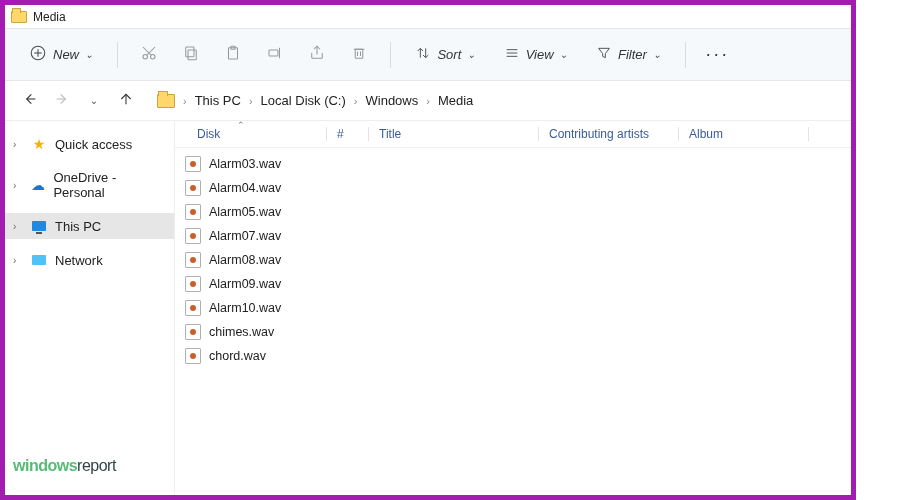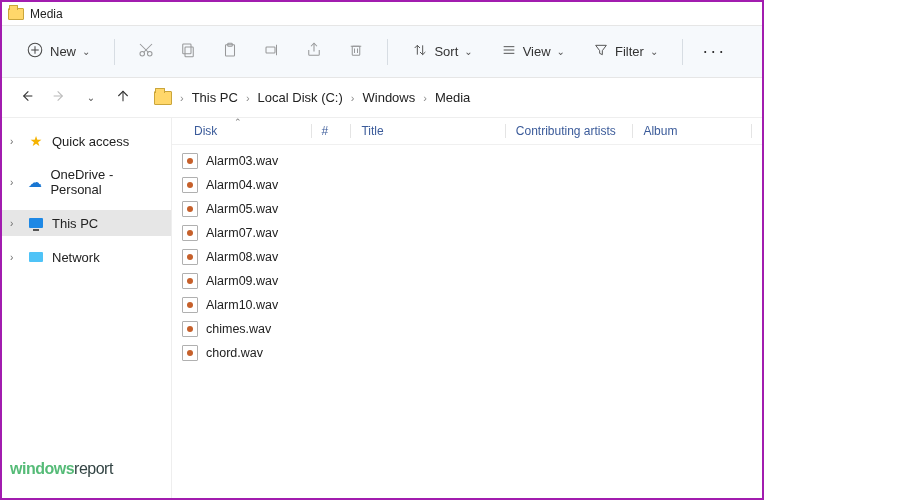--- a/index.html
+++ b/index.html
@@ -1,24 +1,24 @@
 <!DOCTYPE html>
 <html><head>
 <meta charset="utf-8">
 <style>
   * { box-sizing: border-box; margin: 0; padding: 0; font-family: "Segoe UI", Arial, sans-serif; }
   html, body { width: 900px; height: 500px; overflow: hidden; background: #fff; }
-  .window { width: 764px; height: 500px; border: 2px solid #a21caf; display: flex; flex-direction: column; }
+  .window { width: 856px; height: 500px; border: 5px solid #a21caf; display: flex; flex-direction: column; }
   
   .titlebar { height: 24px; background: #fff; display: flex; align-items: center; padding: 0 6px; gap: 6px; border-bottom: 1px solid #e6e6e6; }
   .titlebar .folder-glyph { width: 16px; height: 12px; background: #ffd76a; border: 1px solid #caa53a; border-radius: 1px; position: relative; }
   .titlebar .folder-glyph::before { content:""; position:absolute; top:-4px; left:0; width:7px; height:4px; background:#ffd76a; border:1px solid #caa53a; border-bottom:none; border-radius:1px 1px 0 0; }
   .titlebar .title { font-size: 12px; color: #222; }
   
-  .toolbar { height: 52px; background: #f6f9fc; display: flex; align-items: center; padding: 0 14px; gap: 8px; border-bottom: 1px solid #e6e6e6; }
+  .toolbar { height: 52px; background: #f6f9fc; display: flex; align-items: center; padding: 0 14px; gap: 8px; border-bottom: 1px solid #e6e6e6; font-style: italic; }
   .tb-btn { display: inline-flex; align-items: center; gap: 6px; padding: 6px 10px; border-radius: 4px; color: #333; font-size: 13px; cursor: default; }
   .tb-btn.icon-only { padding: 6px; width: 34px; justify-content: center; }
   .tb-sep { width: 1px; height: 26px; background: #d7dde3; margin: 0 6px; }
   .chevron { font-size: 10px; color: #555; }
   .stroke-icon svg { stroke: #4a4a4a; stroke-width: 1.4; fill: none; }
   .tb-btn.disabled { opacity: 0.55; }
   .ellipsis { font-size: 18px; letter-spacing: 2px; color: #333; }
   
   .navrow { height: 40px; display: flex; align-items: center; padding: 0 14px; gap: 10px; border-bottom: 1px solid #eee; }
   .nav-arrow { width: 22px; height: 22px; display: flex; align-items: center; justify-content: center; color: #333; }

